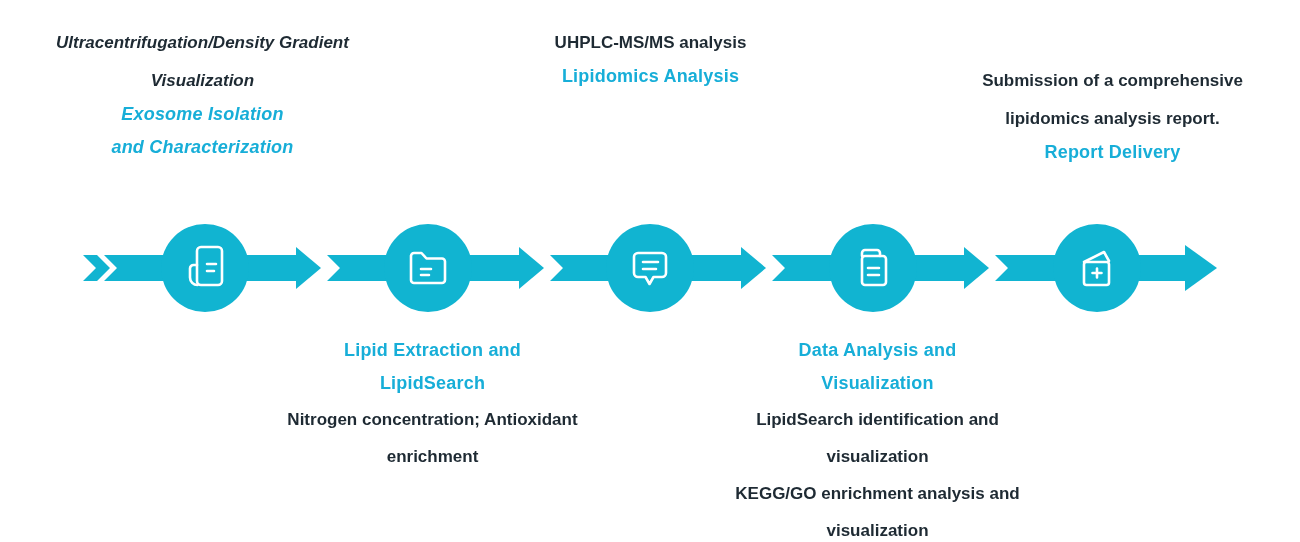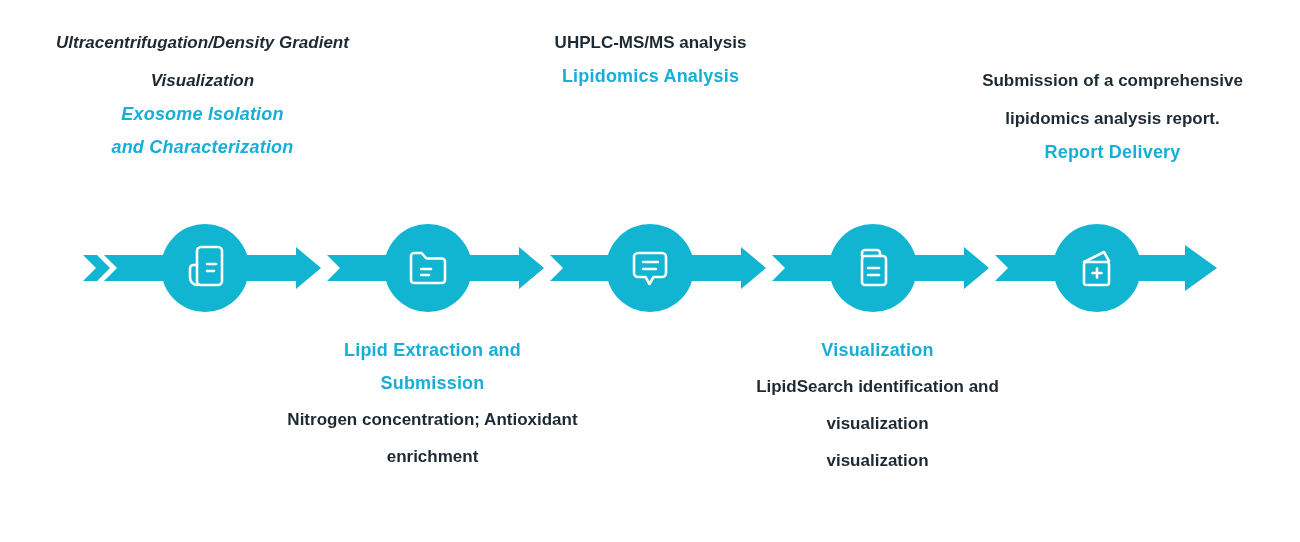--- a/index.html
+++ b/index.html
@@ -126,28 +126,30 @@
     <div class="detail">Submission of a comprehensive</div>
     <div class="detail">lipidomics analysis report.</div>
     <div class="title">
       <div>Report Delivery</div>
     </div>
   </div>
 
   <div class="tblock below" style="left:240px; top:334px; width:385px;">
     <div class="title">
       <div>Lipid Extraction and</div>
-      <div>Submission</div>
+      <div>LipidSearch</div>
     </div>
     <div class="detail tight">Nitrogen concentration; Antioxidant</div>
     <div class="detail tight">enrichment</div>
   </div>
 
   <div class="tblock below" style="left:685px; top:334px; width:385px;">
     <div class="title">
+      <div>Data Analysis and</div>
       <div>Visualization</div>
     </div>
     <div class="detail tight">LipidSearch identification and</div>
     <div class="detail tight">visualization</div>
+    <div class="detail tight">KEGG/GO enrichment analysis and</div>
     <div class="detail tight">visualization</div>
   </div>
 
 </div>
 
 </body></html>

